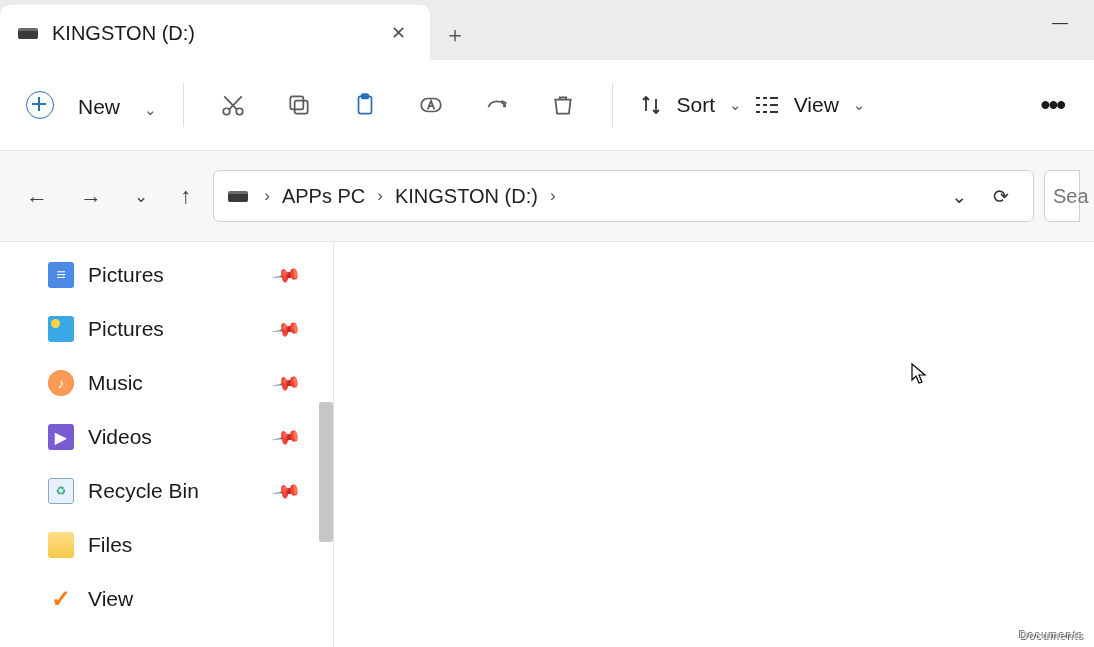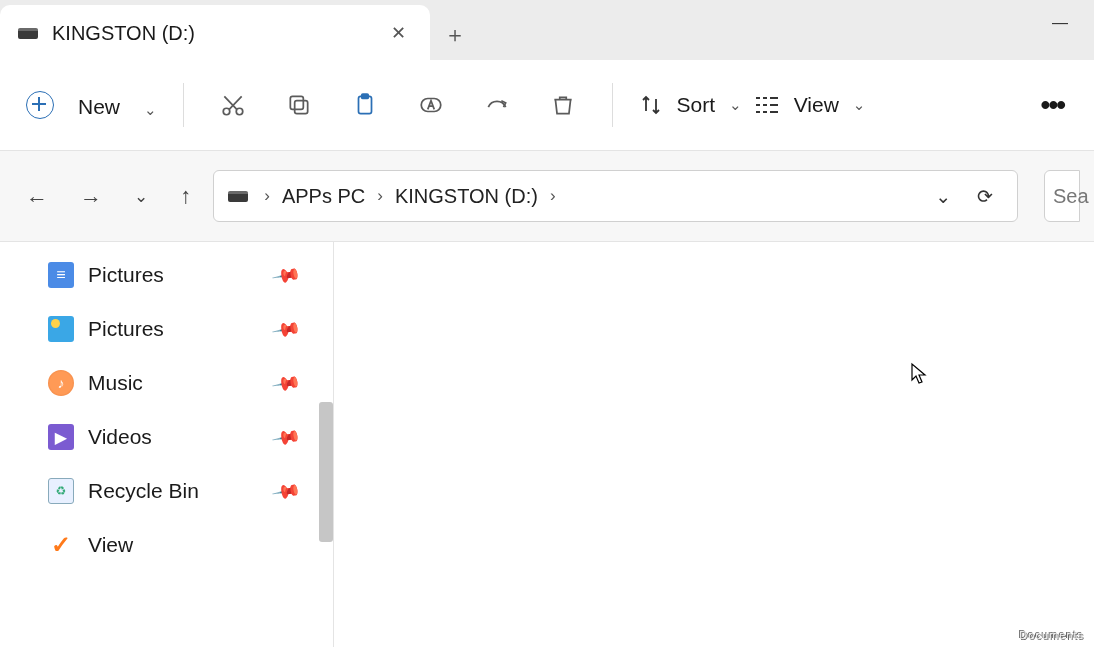--- a/index.html
+++ b/index.html
@@ -29,21 +29,21 @@
 
 .navbar { height: 92px; background: #f7f7f7; border-top: 1px solid #e4e4e4; border-bottom: 1px solid #e4e4e4; display: flex; align-items: center; padding: 0 14px; gap: 10px; }
 .nav-icons { display: flex; align-items: center; gap: 24px; padding: 0 8px; }
 .nav-ic { font-size: 22px; color: #444; cursor: pointer; padding: 4px; }
 .address { flex: 1; height: 52px; background: #fff; border: 1px solid #d0d0d0; border-radius: 6px; display: flex; align-items: center; padding: 0 14px; gap: 6px; }
 .addr-drive { width: 20px; height: 11px; background: #3a3a3a; border-radius: 2px; border-top: 3px solid #6a6a6a; margin-right: 4px; }
 .crumb-sep { color: #555; font-size: 17px; padding: 0 6px; }
 .crumb { font-size: 20px; color: #222; cursor: pointer; }
 .address .spacer { flex: 1; }
 .addr-btn { font-size: 19px; color: #333; padding: 6px 10px; cursor: pointer; }
-.search { width: 36px; height: 52px; background: #fff; border: 1px solid #d0d0d0; border-left: 1px solid #d0d0d0; border-radius: 6px 0 0 6px; display: flex; align-items: center; padding: 0 8px; font-size: 20px; color: #777; margin-left: 16px; }
+.search { width: 36px; height: 52px; background: #fff; border: 1px solid #d0d0d0; border-left: 1px solid #d0d0d0; border-radius: 6px 0 0 6px; display: flex; align-items: center; padding: 0 8px; font-size: 20px; color: #777; }
 
 .body { display: flex; height: calc(647px - 60px - 90px - 92px); }
 .sidebar { width: 333px; position: relative; padding-top: 6px; }
 .side-item { display: flex; align-items: center; height: 54px; padding-left: 48px; gap: 14px; font-size: 21px; color: #1a1a1a; position: relative; cursor: pointer; }
 .pin { position: absolute; right: 34px; color: #6b6b6b; font-size: 19px; transform: rotate(35deg); }
 .sic { width: 26px; height: 26px; display: flex; align-items: center; justify-content: center; border-radius: 3px; font-size: 16px; color: #fff; }
 .i-doc { background: #4b8be6; }
 .i-pic { background: #3aa7e6; position: relative; }
 .i-pic::after { content: ""; position: absolute; width: 9px; height: 9px; background: #ffd24a; border-radius: 50%; left: 3px; top: 3px; }
 .i-mus { background: radial-gradient(circle, #ff9a56 60%, #d96b2a); border-radius: 50%; }
@@ -192,20 +192,24 @@
       <span class="sic i-vid">▶</span>
       <span>Videos</span>
       <span class="pin">📌</span>
     </div>
     <div class="side-item">
       <span class="sic i-rec"></span>
       <span>Recycle Bin</span>
       <span class="pin">📌</span>
     </div>
     <div class="side-item">
+      <span class="sic i-fil"></span>
+      <span>Files</span>
+    </div>
+    <div class="side-item">
       <span class="sic i-chk">✓</span>
       <span>View</span>
     </div>
     <div class="scrollthumb"></div>
   </div>
   <div class="side-sep"></div>
 
   <div class="content">
     <div class="cursor-img">
       <svg width="18" height="24" viewBox="0 0 18 24" fill="#fff" stroke="#000" stroke-width="1.2">

